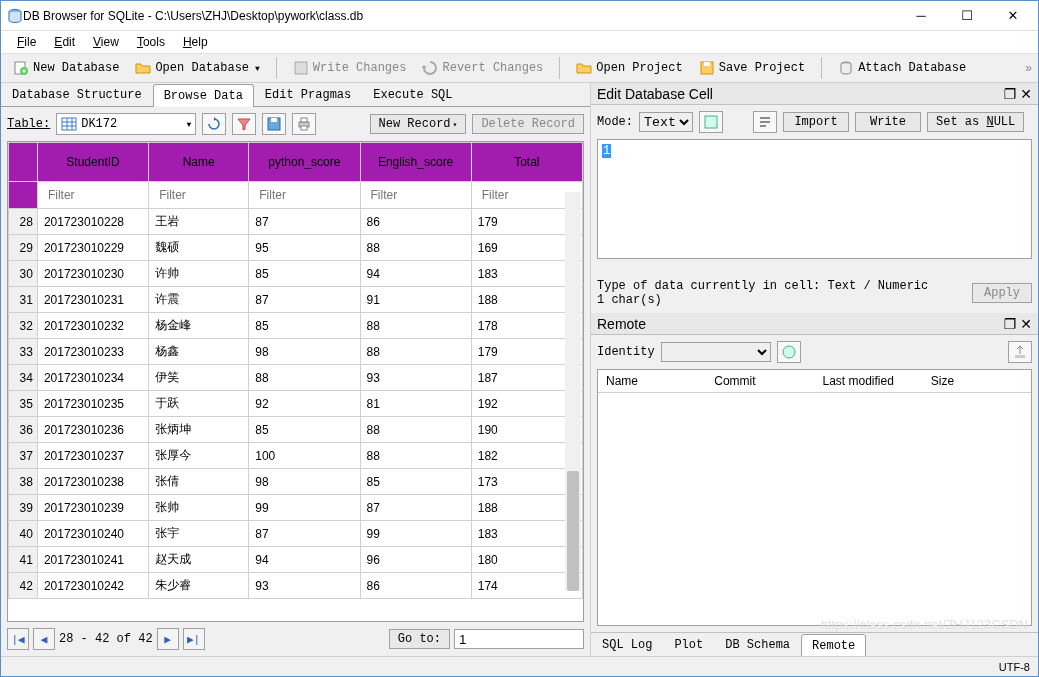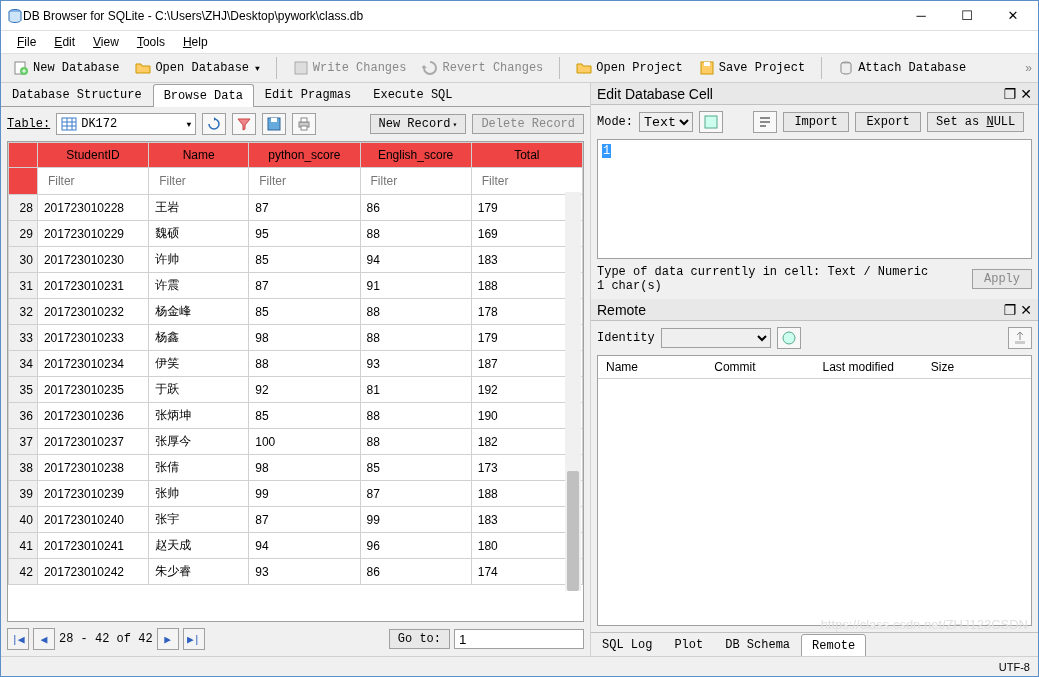--- a/index.html
+++ b/index.html
@@ -26,39 +26,39 @@
 .browse-top { display: flex; align-items: center; gap: 6px; margin-bottom: 6px; }
 .table-select { width: 140px; height: 22px; border: 1px solid #a0a0a0; background: #fff; display: flex; align-items: center; padding: 0 4px; font-family: "Courier New", monospace; }
 .table-select .icon16 { margin-right: 4px; }
 .flex-spacer { flex: 1; }
 .btn { border: 1px solid #a0a0a0; background: #e8e8e8; padding: 2px 8px; font-family: "Courier New", monospace; font-size: 12px; cursor: default; }
 .btn.disabled { color: #888; }
 .iconbtn { width: 24px; height: 22px; border: 1px solid #a0a0a0; background: #f8f8f8; display: flex; align-items: center; justify-content: center; }
 .grid-wrap { flex: 1; position: relative; background: #fff; border: 1px solid #a0a0a0; overflow: hidden; }
 table.grid { border-collapse: collapse; width: 100%; }
 .grid th, .grid td { border: 1px solid #d0d0d0; text-align: left; font-size: 12px; }
-.grid th { background: #ef4444; font-weight: normal; padding: 5px 6px; height: 20px; text-align: center;}
+.grid th { background: #a21caf; font-weight: normal; padding: 12px 6px; height: 20px; text-align: center;}
 .grid th.rowhdr { width: 26px; text-align: right; padding-right: 4px; }
 .grid td { padding: 4px 6px; height: 22px; }
 .grid td.rownum { background: #f0f0f0; text-align: right; padding-right: 4px; width: 26px;}
 .filter-row input { width: 100%; border: none; outline: none; background: #fff; color: #888; font-size: 12px; padding: 2px 4px; }
 .colw-id { width: 100px; } .colw-name { width: 90px; } .colw-py { width: 100px; } .colw-en { width: 100px; } .colw-tot { width: 100px; }
 .scroll-track { position: absolute; right: 2px; top: 50px; bottom: 30px; width: 16px; background: #f0f0f0; }
 .scroll-thumb { position: absolute; left: 2px; right: 2px; bottom: 0; height: 120px; background: #c0c0c0; border-radius: 2px; }
 .nav { display: flex; align-items: center; gap: 4px; margin-top: 6px; font-family: "Courier New", monospace; }
 .nav .navbtn { width: 22px; height: 22px; border: 1px solid #a0a0a0; background: #f4f4f4; display: flex; align-items: center; justify-content: center; color: #3060c0; font-size: 11px;}
 .nav input { height: 20px; border: 1px solid #a0a0a0; padding: 0 4px; }
 .panel-header { height: 22px; background: #e8e8e8; border-bottom: 1px solid #c0c0c0; display: flex; align-items: center; padding: 0 6px; font-size: 14px; }
 .panel-header .ctrls { margin-left: auto; display: flex; gap: 4px; }
 .panel-body { padding: 6px; background: #f0f0f0; }
 .mode-row { display: flex; align-items: center; gap: 6px; margin-bottom: 6px; font-family: "Courier New", monospace; }
 .mode-row select { height: 20px; border: 1px solid #a0a0a0; font-family: inherit; }
 .cell-edit { width: 100%; height: 120px; border: 1px solid #a0a0a0; background: #fff; padding: 4px; font-family: "Courier New", monospace; }
 .cell-edit .sel { background: #3399ff; color: #fff; padding: 0 1px; }
-.type-row { display: flex; align-items: center; gap: 8px; margin-top: 6px; font-family: "Courier New", monospace; }
+.type-row { display: flex; align-items: center; gap: 8px; margin-top: 20px; font-family: "Courier New", monospace; }
 .remote-body { flex: 1; background: #f0f0f0; padding: 6px; display: flex; flex-direction: column; }
 .id-row { display: flex; align-items: center; gap: 6px; margin-bottom: 6px; font-family: "Courier New", monospace;}
 .id-row select { width: 110px; height: 20px; border: 1px solid #a0a0a0; }
 .remote-table { flex: 1; background: #fff; border: 1px solid #a0a0a0; }
 .remote-table .hdr { display: flex; border-bottom: 1px solid #d0d0d0; }
 .remote-table .hdr div { flex: 1; padding: 4px 8px; font-size: 12px; }
 .bottom-tabs { height: 24px; display: flex; background: #f0f0f0; border-top: 1px solid #c0c0c0; font-family: "Courier New", monospace; }
 .bottom-tabs .tab { padding: 4px 10px; border: 1px solid transparent; }
 .bottom-tabs .tab.active { background: #fff; border-color: #a0a0a0; }
 .statusbar { height: 20px; background: #f0f0f0; border-top: 1px solid #d0d0d0; display: flex; align-items: center; padding: 0 8px; font-size: 11px; }
@@ -370,21 +370,21 @@
                 <rect x="2" y="2" width="12" height="12" fill="#cfe" stroke="#5a8"></rect>
               </svg>
             </div>
           <div style="width:18px"></div>
           <div class="iconbtn">
               <svg class="icon16" viewBox="0 0 16 16">
                 <path d="M3 4h10M3 8h10M3 12h6" stroke="#666" stroke-width="1.5"></path>
               </svg>
             </div>
           <div class="btn" style="width:66px;text-align:center">Import</div>
-          <div class="btn" style="width:66px;text-align:center">Export</div>
+          <div class="btn" style="width:66px;text-align:center">Write</div>
           <div class="btn"><span>Set as <u>N</u>ULL</span></div>
         </div>
         <div class="cell-edit"><span class="sel">1</span></div>
         <div class="type-row">
           <div>
             <div>Type of data currently in cell: Text / Numeric</div>
             <div>1 char(s)</div>
           </div>
           <div class="flex-spacer"></div>
           <div class="btn disabled" style="width:60px;text-align:center">Apply</div>

